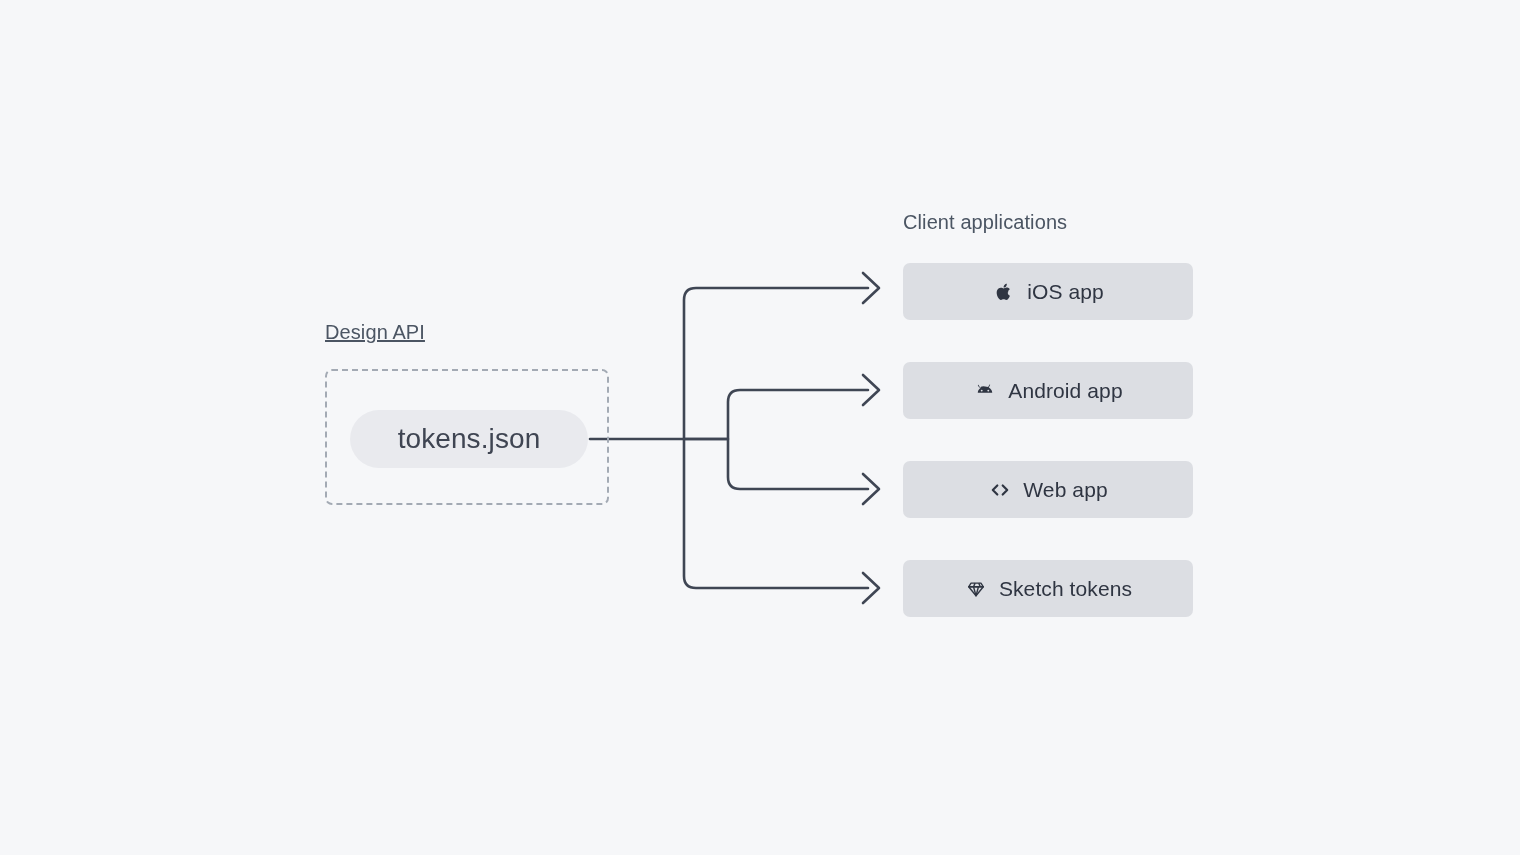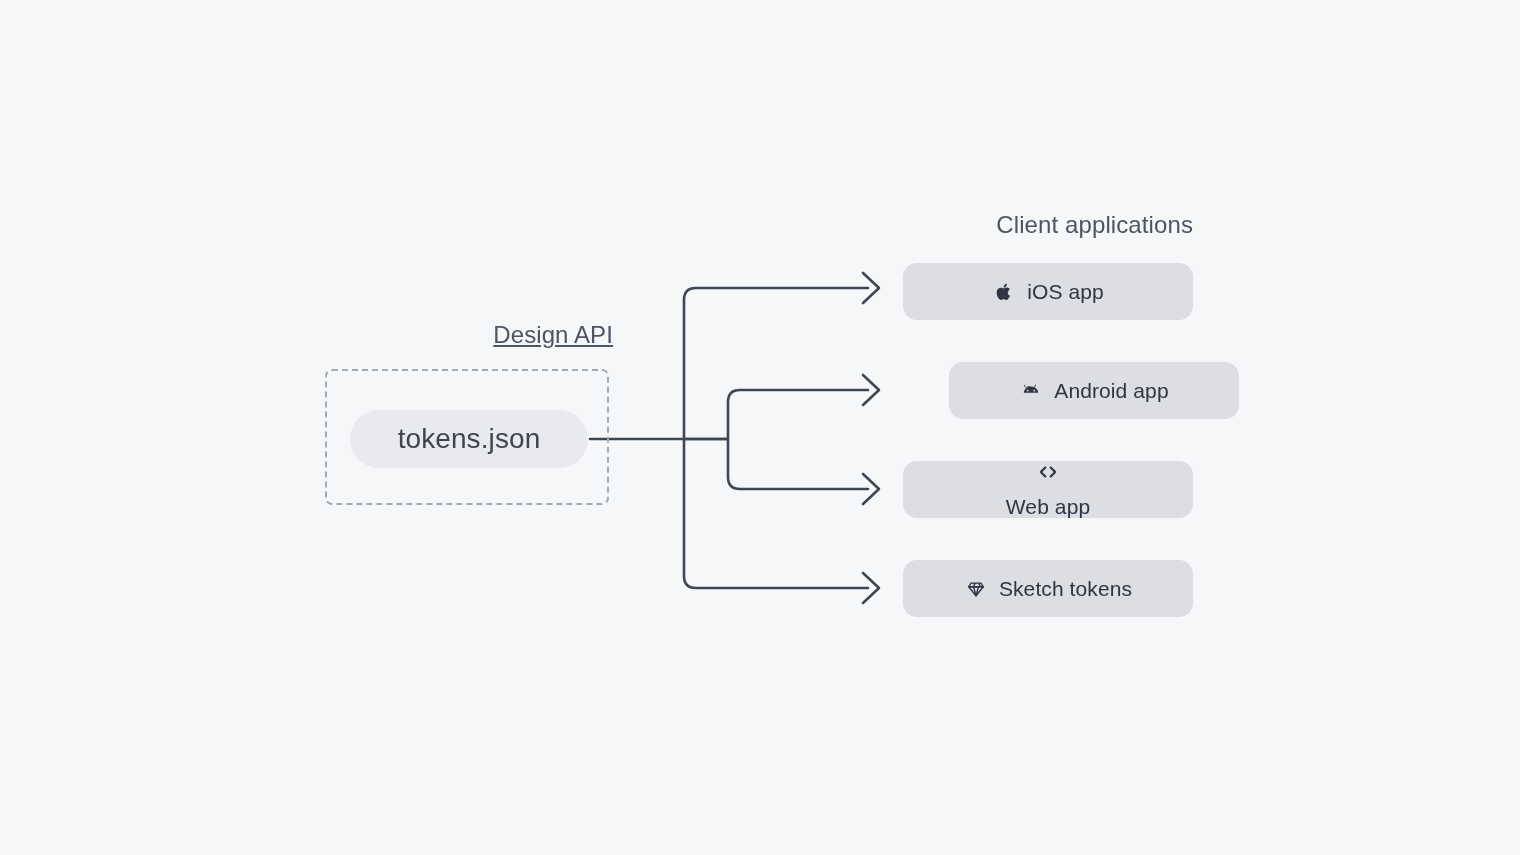--- a/index.html
+++ b/index.html
@@ -17,25 +17,25 @@
   #canvas {
     position: absolute;
     inset: 0;
     width: 1520px;
     height: 855px;
   }
 
   
   .group-label {
     position: absolute;
-    font-size: 24px;
+    font-size: 20px;
     color: #4b5563;
     letter-spacing: 0.1px;
     white-space: nowrap;
-    text-align: right;
+    text-align: left;
   }
   #design-api-label {
     left: 325px;
     top: 321px;
     width: 288px;
     text-decoration: underline;
   }
   #design-api-box {
     position: absolute;
     left: 325px;
@@ -70,21 +70,21 @@
   #clients-label {
     left: 903px;
     top: 211px;
     width: 290px;
   }
   .client-box {
     position: absolute;
     left: 903px;
     width: 290px;
     height: 57px;
-    border-radius: 14px;
+    border-radius: 7px;
     background: #dcdee3;
     display: flex;
     align-items: center;
     justify-content: center;
     gap: 11px;
     box-sizing: border-box;
   }
   .client-box .client-label {
     font-size: 21px;
     color: #2f3542;
@@ -94,22 +94,22 @@
   .client-icon {
     display: flex;
     align-items: center;
     justify-content: center;
     width: 24px;
     height: 24px;
     flex: none;
   }
   .client-icon svg { display: block; }
   #client-box-0 { top: 263px; }
-  #client-box-1 { top: 362px; margin-left: 46px; }
-  #client-box-2 { top: 461px; flex-direction: column; }
+  #client-box-1 { top: 362px; }
+  #client-box-2 { top: 461px; }
   #client-box-3 { top: 560px; }
 </style>
 </head>
 <body>
 
 <svg id="canvas" viewBox="0 0 1520 855" xmlns="http://www.w3.org/2000/svg">
   <g fill="none" stroke="#3f4654" stroke-width="2.6" stroke-linecap="round" stroke-linejoin="round">
 
     <path d="M 590 439 H 684"></path>
 

